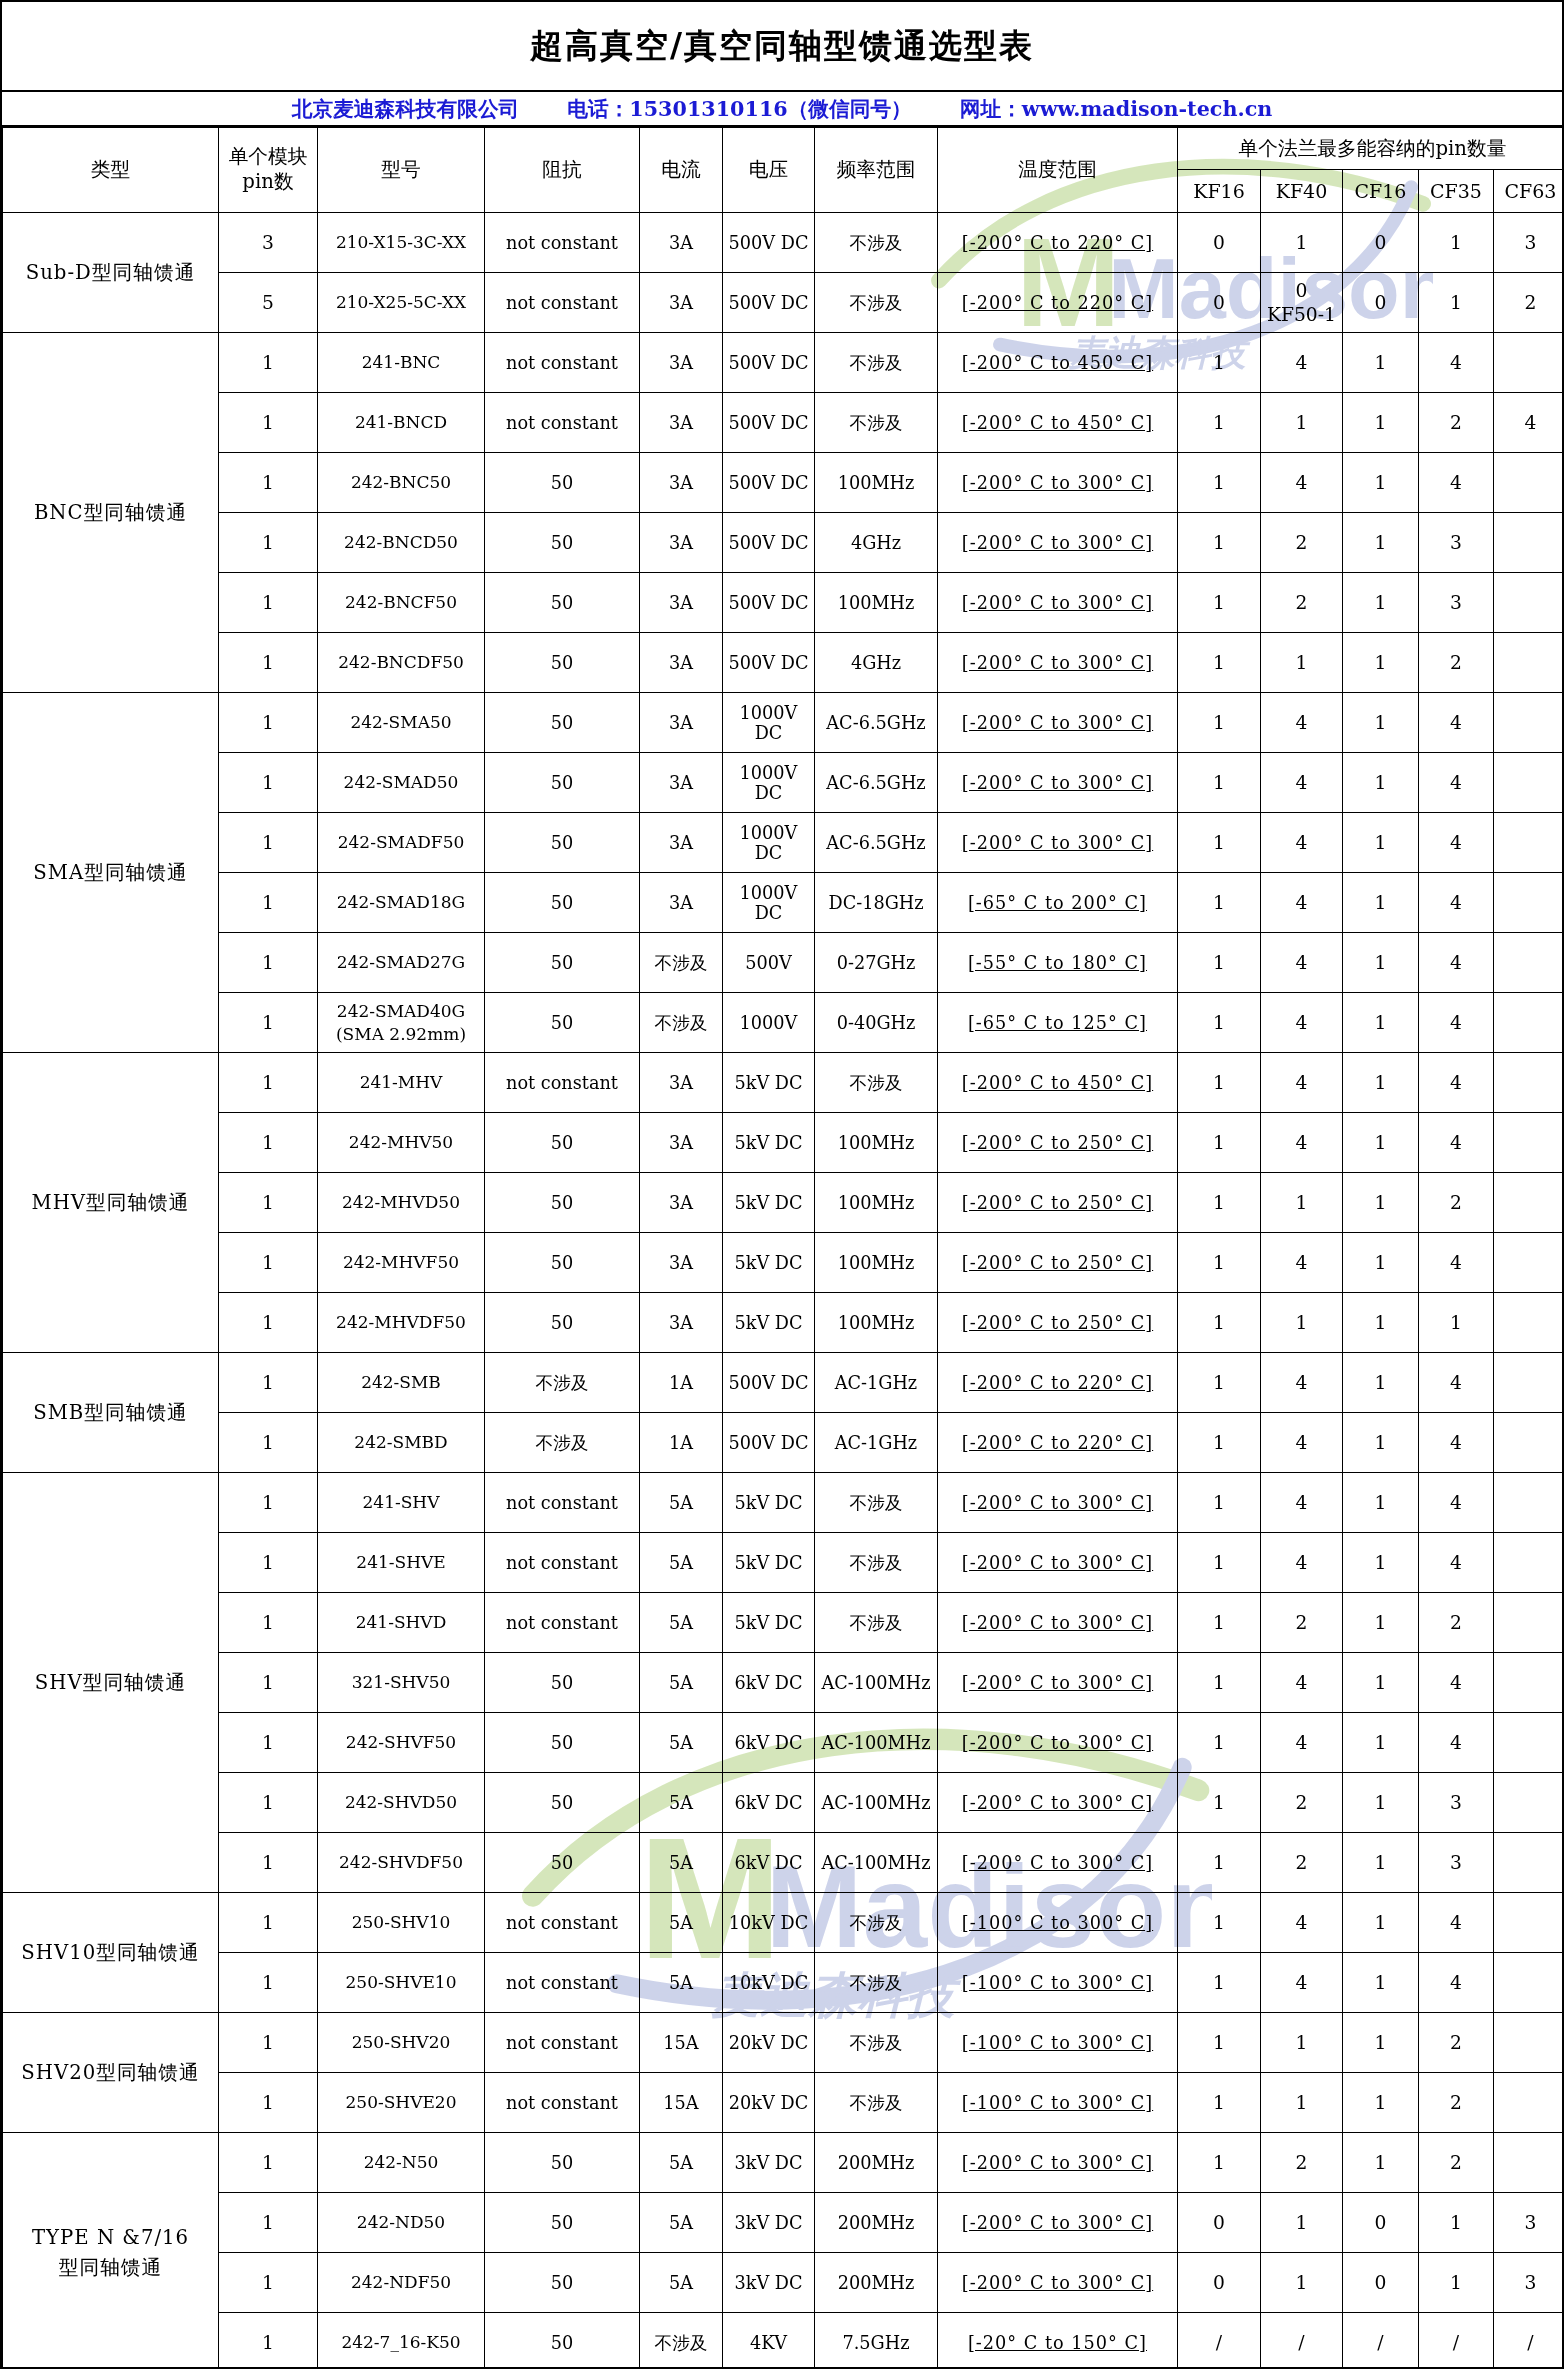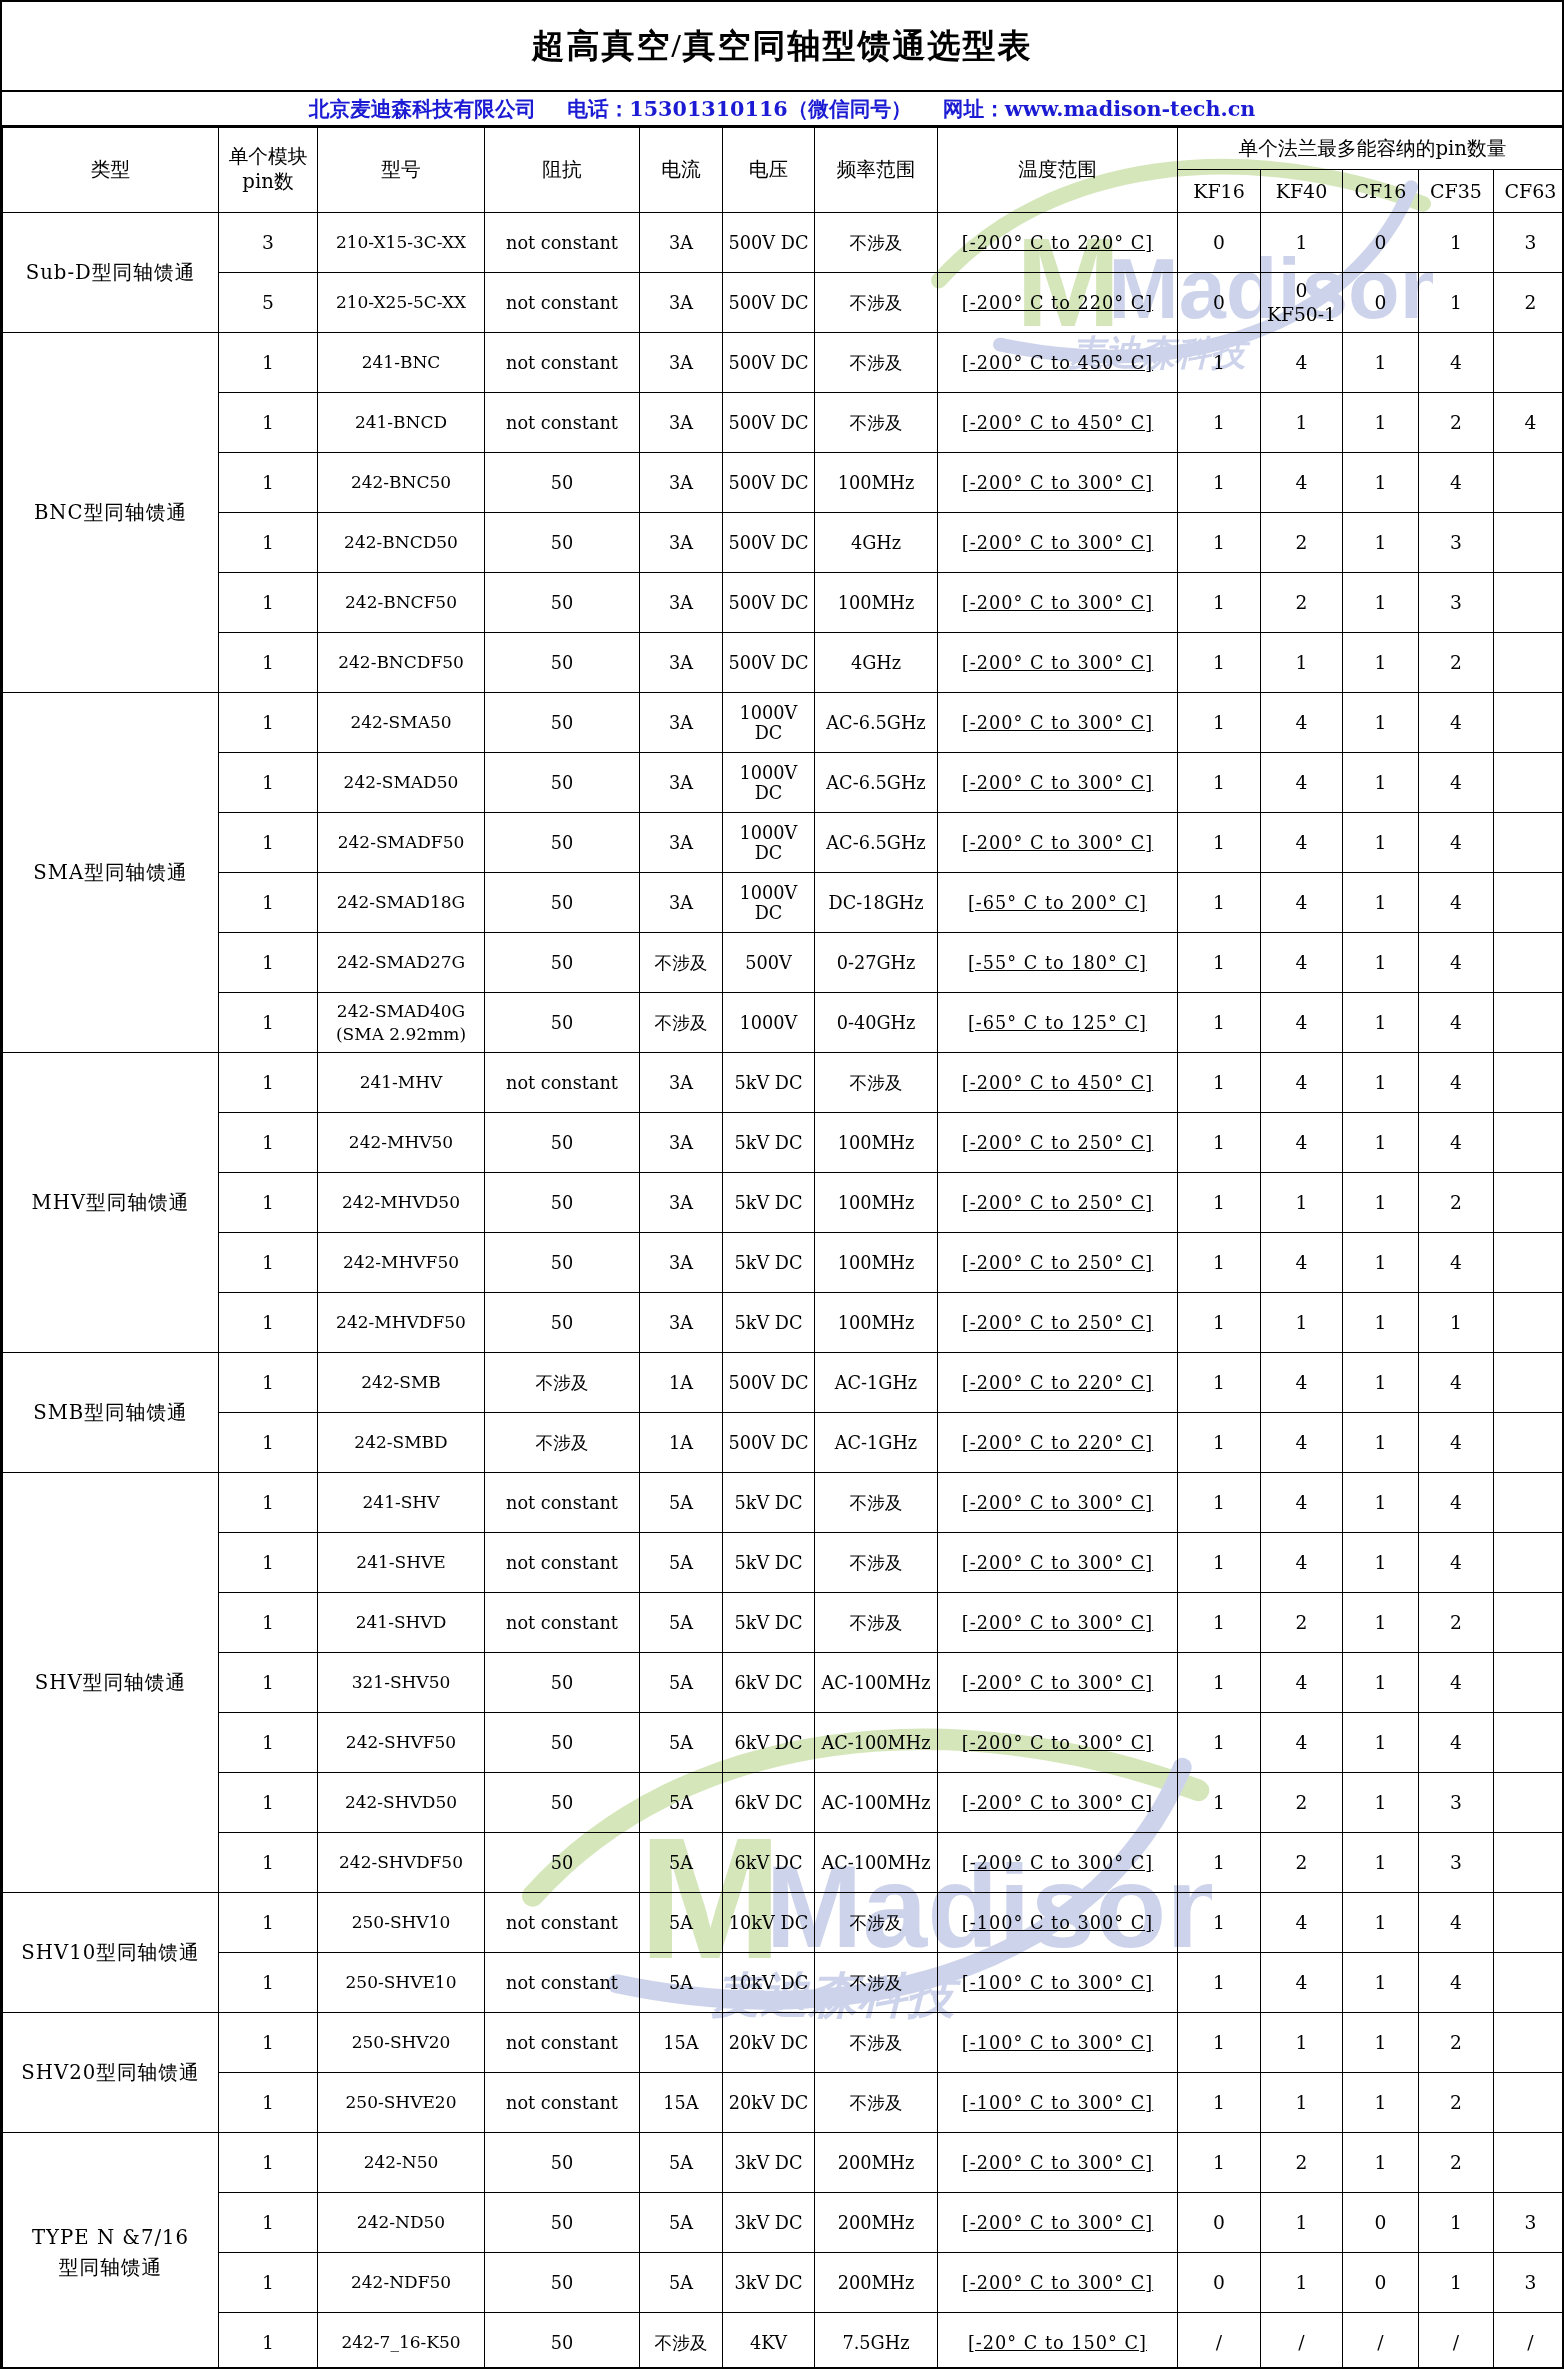--- a/index.html
+++ b/index.html
@@ -4,24 +4,24 @@
 <style>
   html,body{margin:0;padding:0;background:#ffffff;}
   body{
     width:1564px;height:2369px;position:relative;overflow:hidden;
     font-family:"DejaVu Serif","Liberation Serif",serif;color:#000;
   }
   .sheet{position:relative;width:1560px;height:2365px;border:2px solid #000;z-index:1;}
   .title-block{
     height:88px;border-bottom:2px solid #000;display:flex;align-items:center;justify-content:center;
   }
-  .title-block .title{font-size:33px;font-weight:bold;letter-spacing:2px;font-family:Liberation Serif, serif;}
+  .title-block .title{font-size:33px;font-weight:bold;letter-spacing:2px;}
   .info-bar{
     height:33px;border-bottom:2px solid #000;display:flex;align-items:center;justify-content:center;
-    gap:31px;color:#1b1bd4;font-weight:bold;font-size:20.7px;white-space:nowrap;
+    gap:48px;color:#1b1bd4;font-weight:bold;font-size:20.7px;white-space:nowrap;
   }
   table.main{
     border-collapse:collapse;table-layout:fixed;width:1560px;position:relative;z-index:2;background:transparent;
   }
   table.main td,table.main th{
     border:1px solid #000;text-align:center;vertical-align:middle;
     font-weight:normal;padding:0;overflow:hidden;background:transparent;
   }
   th.hdr{font-size:19.7px;line-height:1.25;}
   th.flange-group{font-size:19.7px;height:41px;}

